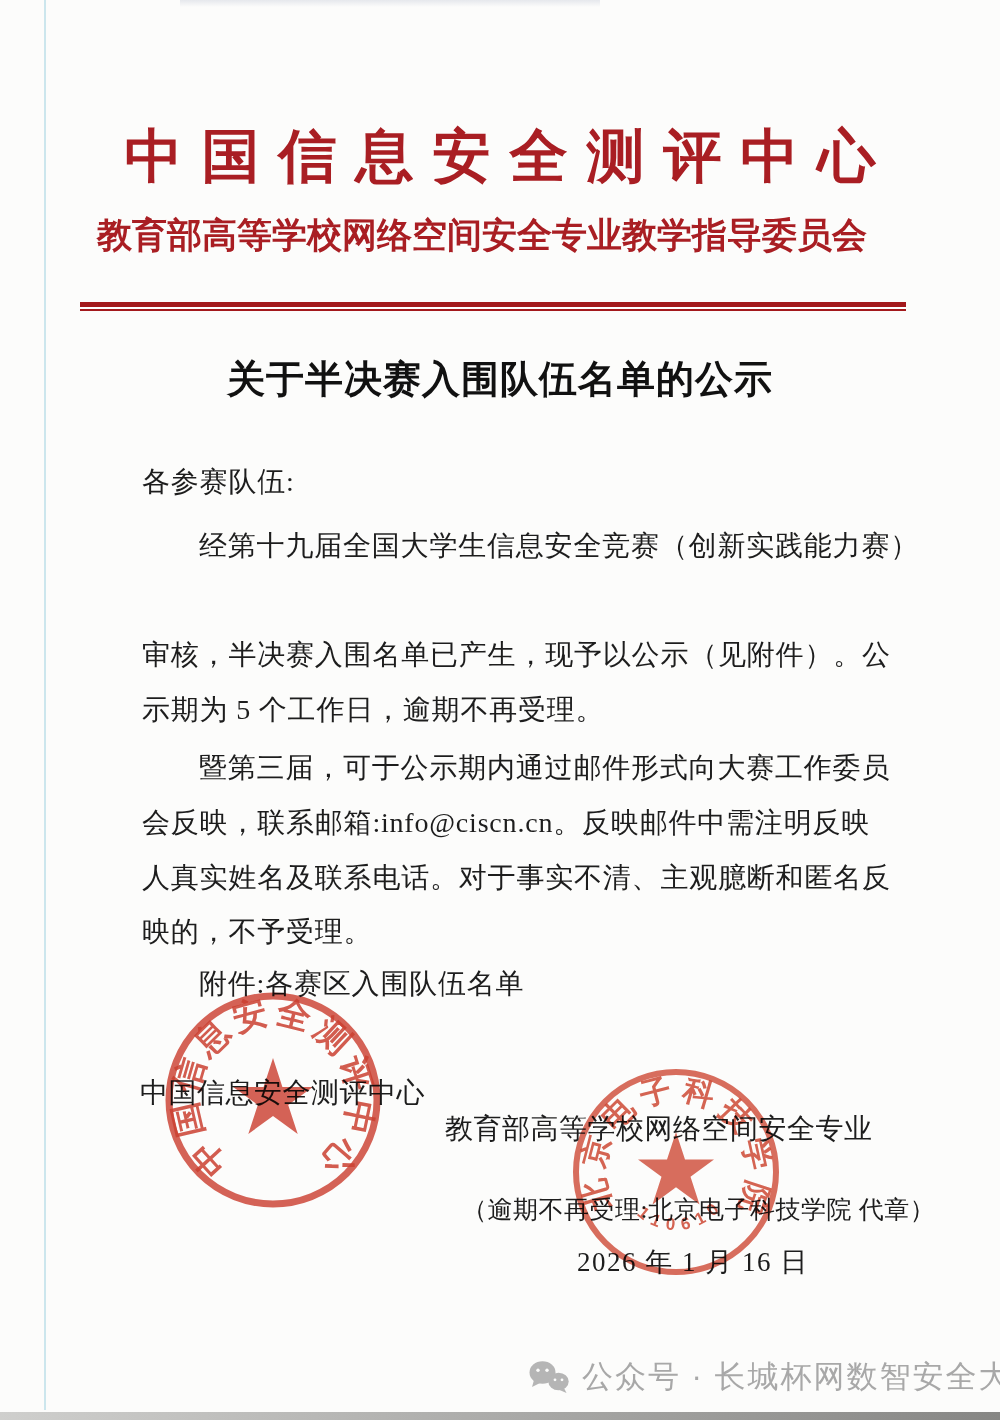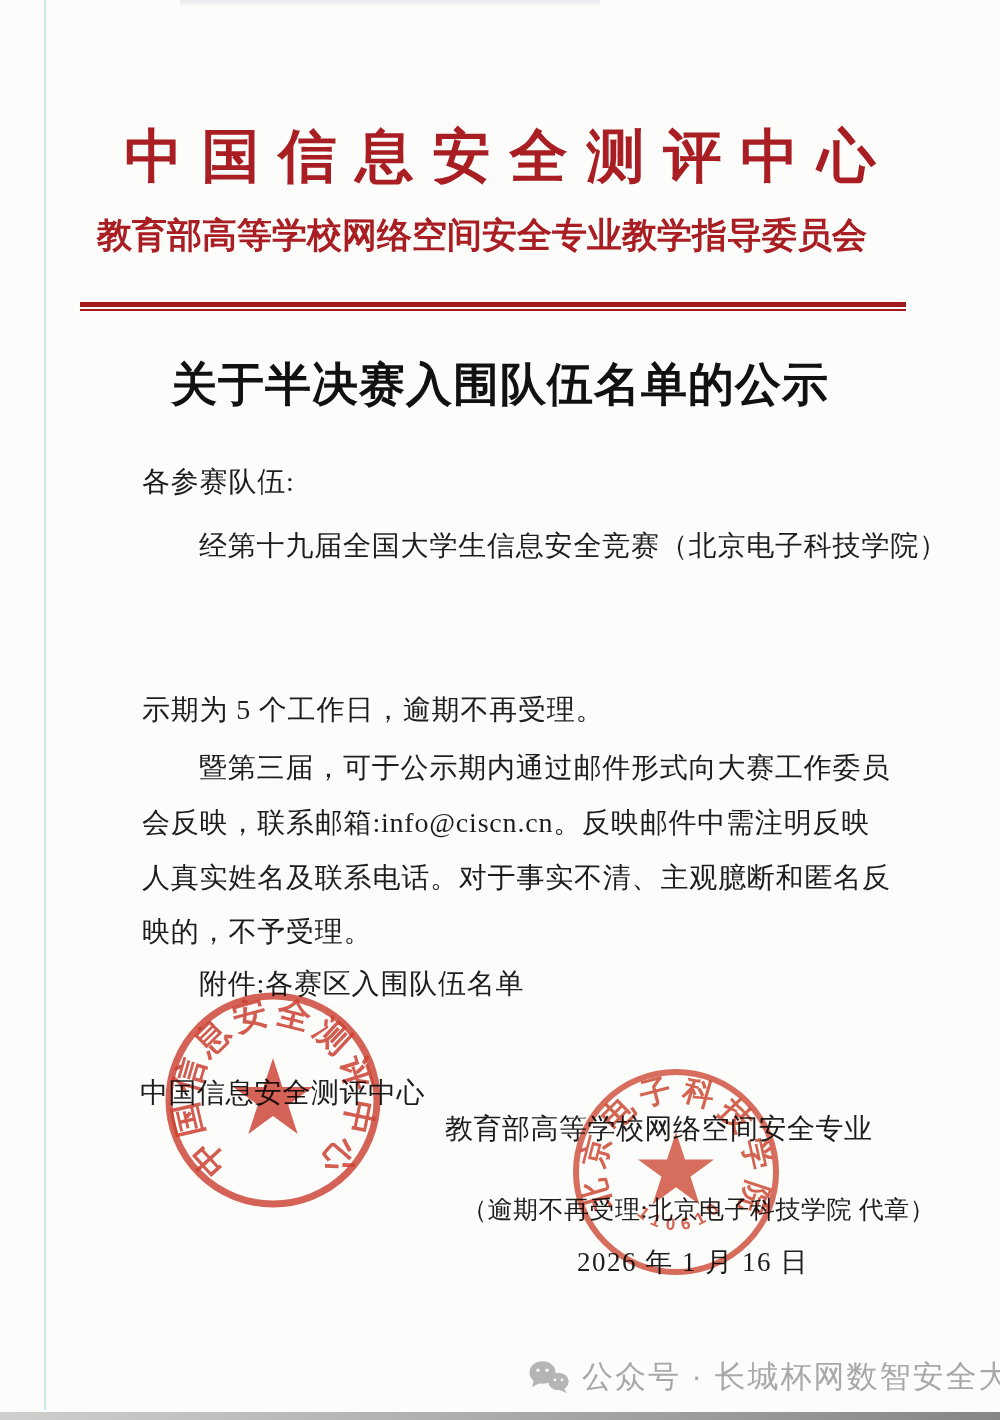--- a/index.html
+++ b/index.html
@@ -51,21 +51,21 @@
   .red-rule{
     position:absolute;top:302px;left:80px;width:826px;height:9px;
   }
   .red-rule .bar-thick{height:5px;background:var(--rule-red);}
   .red-rule .bar-gap{height:2px;background:#fff;}
   .red-rule .bar-thin{height:2px;background:var(--rule-red);}
   
   .doc-title{
     position:absolute;top:354px;left:0;width:1000px;
     text-align:center;
-    font-size:46px;font-weight:bold;color:#111;
+    font-size:38px;font-weight:bold;color:#111;
     letter-spacing:1px;white-space:nowrap;
   }
   
   .bline{
     position:absolute;left:142px;
     font-size:28px;color:var(--text-black);
     letter-spacing:.8px;white-space:nowrap;
     line-height:40px;
   }
   .indent{padding-left:57px;}
@@ -101,21 +101,22 @@
   <div class="red-rule">
     <div class="bar-thick"></div>
     <div class="bar-gap"></div>
     <div class="bar-thin"></div>
   </div>
 
   <div class="doc-title">关于半决赛入围队伍名单的公示</div>
 
   <div class="bline" style="top:462px;">各参赛队伍:</div>
 
-  <div class="bline indent" style="top:526px;">经第十九届全国大学生信息安全竞赛（北京电子科技学院）</div>
+  <div class="bline indent" style="top:526px;">经第十九届全国大学生信息安全竞赛（创新实践能力赛）</div>
+  <div class="bline" style="top:635px;">审核，半决赛入围名单已产生，现予以公示（见附件）。公</div>
   <div class="bline" style="top:690px;">示期为 5 个工作日，逾期不再受理。</div>
 
   <div class="bline indent" style="top:748px;">暨第三届，可于公示期内通过邮件形式向大赛工作委员</div>
   <div class="bline" style="top:803px;">会反映，联系邮箱:info@ciscn.cn。反映邮件中需注明反映</div>
   <div class="bline" style="top:858px;">人真实姓名及联系电话。对于事实不清、主观臆断和匿名反</div>
   <div class="bline" style="top:912px;">映的，不予受理。</div>
 
   <div class="bline indent" style="top:964px;">附件:各赛区入围队伍名单</div>
 
   <div class="sline" style="top:1073px;left:140px;">中国信息安全测评中心</div>

